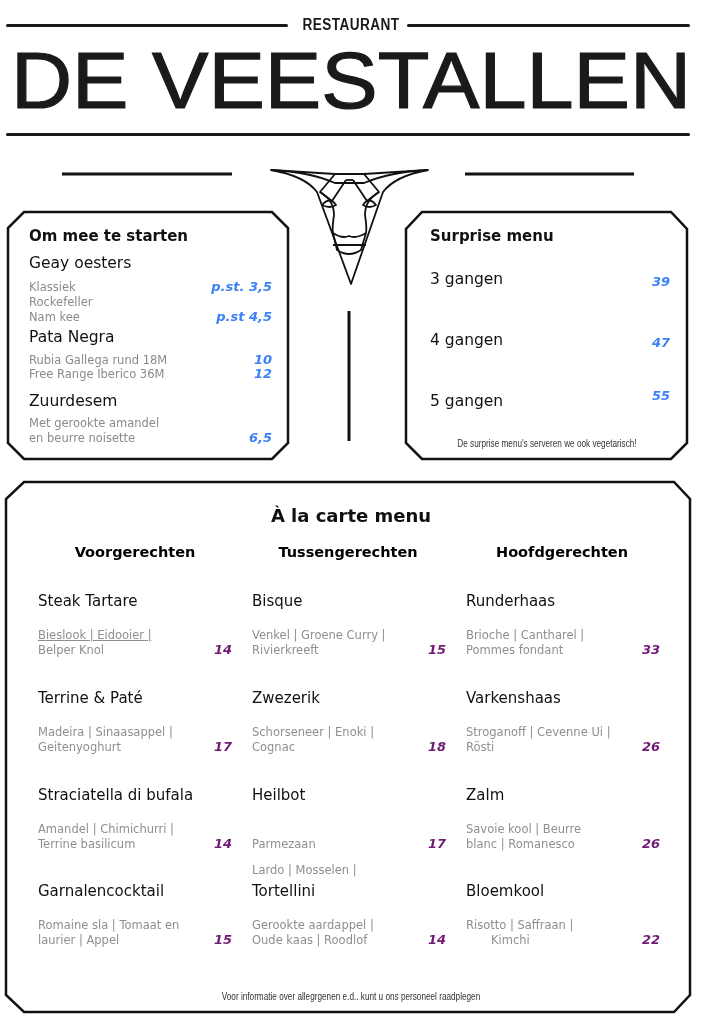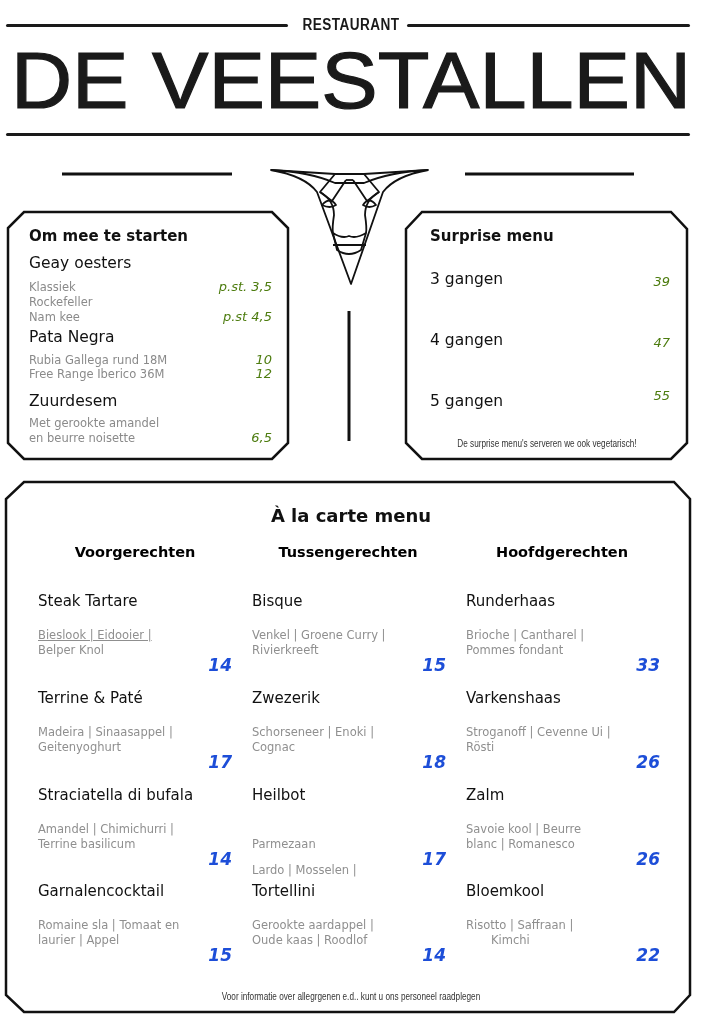--- a/index.html
+++ b/index.html
@@ -7,30 +7,30 @@
          font-family:"DejaVu Sans", sans-serif; color:#111; }
   .hline { position:absolute; background:#1a1a1a; border-radius:2px; }
   .restaurant { position:absolute; left:0; width:702px; top:16px; text-align:center;
     font-family:"Liberation Sans", sans-serif; font-weight:bold; font-size:16px;
     letter-spacing:0.5px; transform:scaleX(0.85); color:#1a1a1a; }
   .brand { position:absolute; left:0; top:34px; width:702px; height:80px; }
   .box-svg { position:absolute; left:0; top:0; }
   .sec-title { position:absolute; font-weight:bold; font-size:15px; color:#111; }
   .item-name { position:absolute; font-size:15.5px; color:#111; }
   .item-desc { position:absolute; font-size:11.5px; color:#8a8a8a; line-height:15px; }
-  .price { position:absolute; font-weight:normal; font-style:italic; font-size:13px; color:#4d7c0f; text-align:right; }
+  .price { position:absolute; font-weight:bold; font-style:italic; font-size:13px; color:#3b82f6; text-align:right; }
   .gang { position:absolute; font-size:15.5px; color:#111; }
   .note { position:absolute; font-family:"Liberation Sans", sans-serif; font-size:10px; color:#333;
     text-align:center; transform:scaleX(0.82); }
   .carte-title { position:absolute; left:0; width:702px; top:505px; text-align:center;
     font-weight:bold; font-size:18px; color:#111; }
   .col-head { position:absolute; top:544px; font-weight:bold; font-size:14.5px; color:#000000; text-align:center; }
   .dish-name { position:absolute; font-size:15px; color:#111; }
   .dish-desc { position:absolute; font-size:11.5px; color:#8f8f8f; line-height:15px; width:160px; }
-  .dish-price { position:absolute; font-weight:bold; font-style:italic; font-size:17px; color:#1d4ed8; text-align:right; width:40px;margin-top:13px; }
+  .dish-price { position:absolute; font-weight:bold; font-style:italic; font-size:13px; color:#701a75; text-align:right; width:40px; }
 </style>
 </head>
 <body>
 
 <svg class="box-svg" width="702" height="1024">
 
   <polygon points="24,212 272,212 288,228 288,443 272,459 24,459 8,443 8,228" fill="none" stroke="#111" stroke-width="2.5"></polygon>
 
   <polygon points="422,212 671,212 687,229 687,443 671,459 422,459 406,443 406,229" fill="none" stroke="#111" stroke-width="2.5"></polygon>
 

